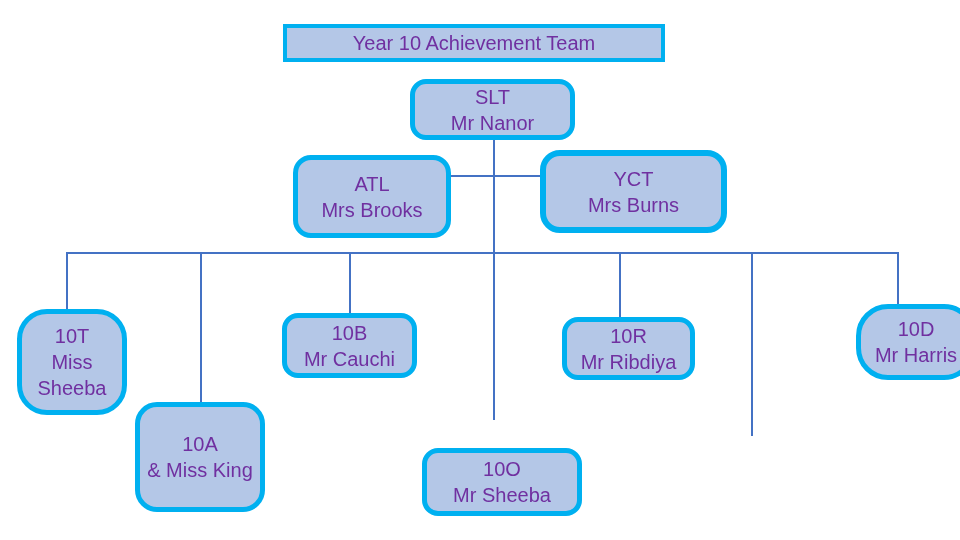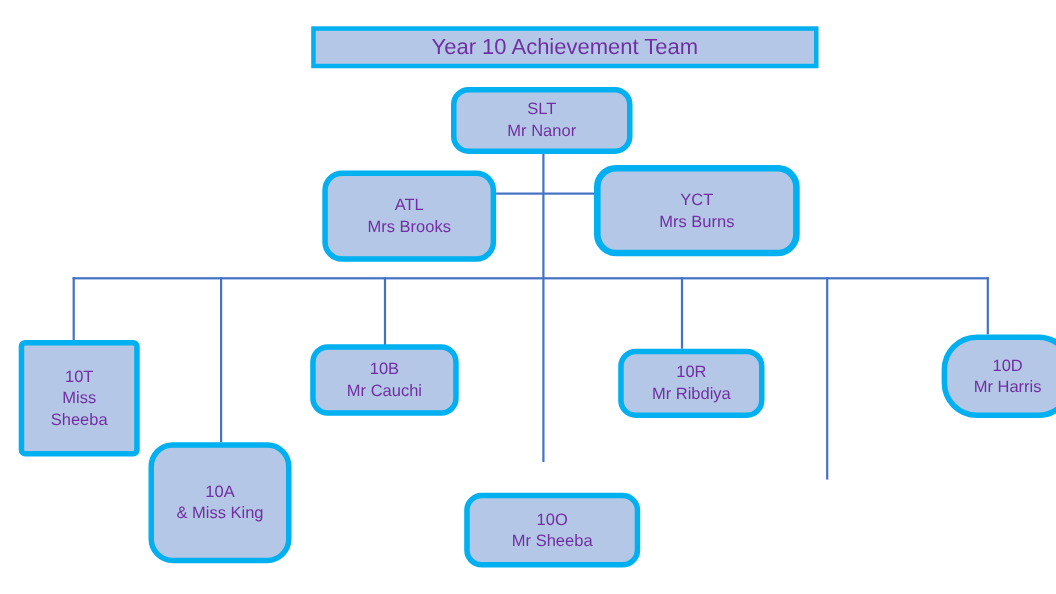--- a/index.html
+++ b/index.html
@@ -22,32 +22,32 @@
     box-sizing: border-box;
     background: var(--box-fill, #b4c7e7);
     border: 5px solid var(--box-border, #00b0f0);
     border-radius: 18px;
     display: flex;
     flex-direction: column;
     align-items: center;
     justify-content: center;
     text-align: center;
     color: var(--text-color, #7030a0);
-    font-size: 15px;
+    font-size: 20px;
     line-height: 1.3;
   }
   #title-box {
-    left: 283px; top: 24px; width: 461px; height: 38px;
+    left: 283px; top: 24px; width: 382px; height: 38px;
     border-width: 4px; border-radius: 0;
     font-size: 20px;
   }
   #n-slt  { left: 410px; top: 79px;  width: 165px; height: 61px; border-radius: 16px; }
   #n-atl  { left: 293px; top: 155px; width: 158px; height: 83px; }
   #n-yct  { left: 540px; top: 150px; width: 187px; height: 83px; border-width: 6px; border-radius: 20px; }
-  #n-10t  { left: 17px;  top: 309px; width: 110px; height: 106px; border-radius: 6px; }
+  #n-10t  { left: 17px;  top: 309px; width: 110px; height: 106px; border-radius: 30px; }
   #n-10a  { left: 135px; top: 402px; width: 130px; height: 110px; border-radius: 22px; justify-content: center; }
   #n-10b  { left: 282px; top: 313px; width: 135px; height: 65px;  border-radius: 16px; align-items: center; }
   #n-10o  { left: 422px; top: 420px; width: 160px; height: 68px;  border-radius: 16px; margin-top: 28px; }
   #n-10r  { left: 562px; top: 317px; width: 133px; height: 63px;  border-radius: 16px; }
   #n-10c  { left: 688px; top: 436px; width: 129px; height: 64px;  border-radius: 16px; }
   #n-10d  { left: 856px; top: 304px; width: 120px; height: 76px;  border-radius: 32px; }
 
   #ln-center   { left: 493px; top: 140px; height: 280px; }
   #ln-atl-yct  { left: 451px; top: 175px; width: 89px; }
   #ln-rail     { left: 66px;  top: 252px; width: 833px; }

